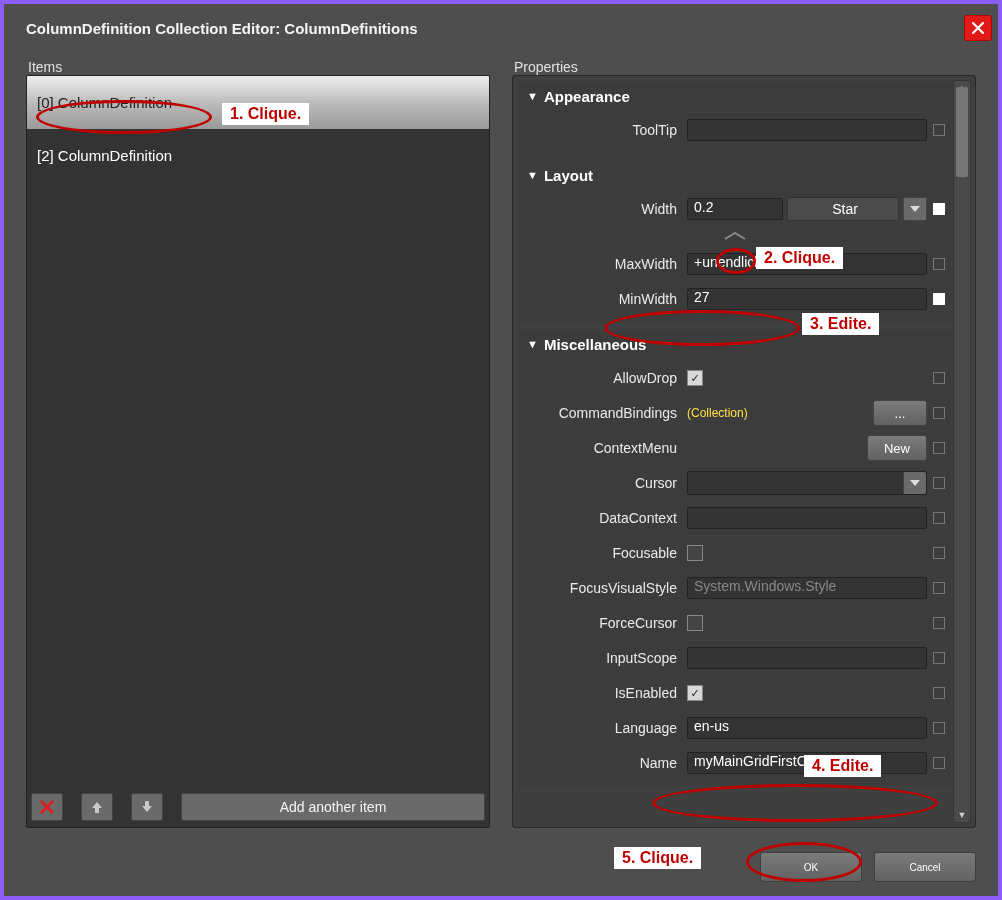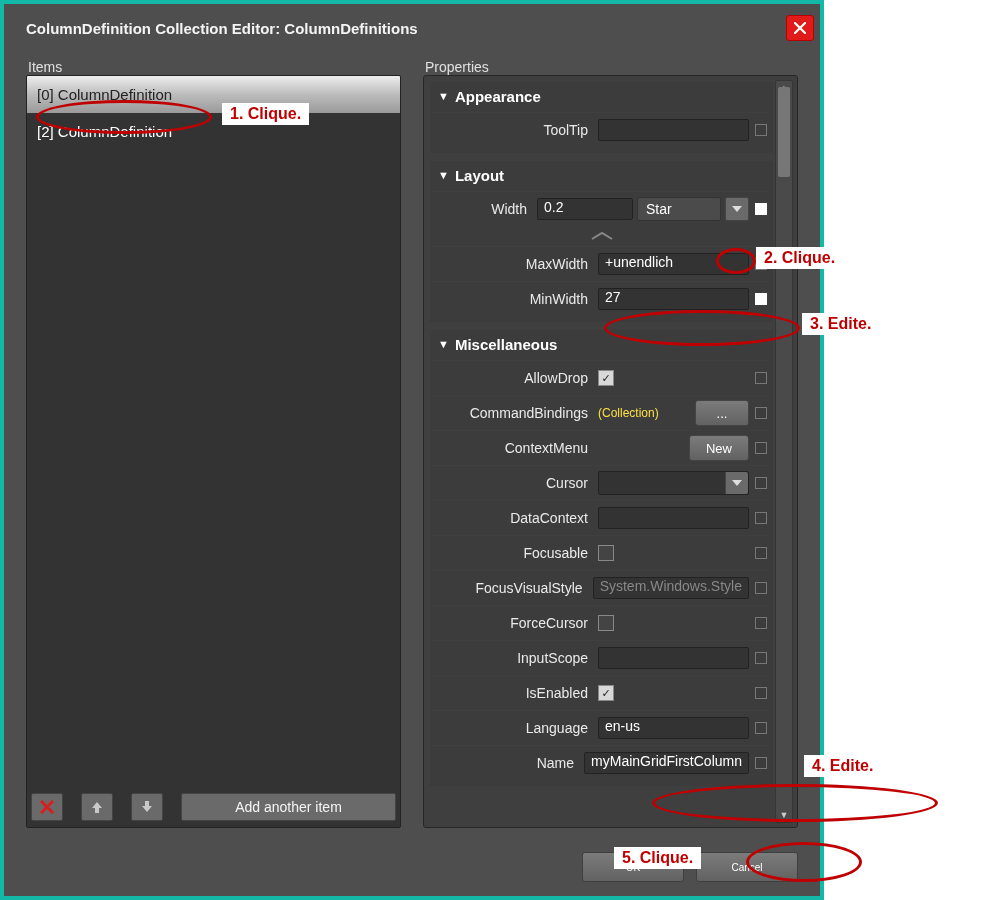--- a/index.html
+++ b/index.html
@@ -1,27 +1,27 @@
 <!DOCTYPE html>
 <html><head>
 <meta charset="utf-8">
 <style>
   html,body{margin:0;padding:0;background:#fff;font-family:"Segoe UI",Arial,sans-serif;font-size:13px;color:#eee;}
-  .window{position:relative;width:824px;height:900px;box-sizing:border-box;border:4px solid #14b8a6;background:#4e4e4e;}
+  .window{position:relative;width:1002px;height:900px;box-sizing:border-box;border:4px solid #8b5cf6;background:#4e4e4e;}
   
   .titlebar{height:48px;display:flex;align-items:center;justify-content:space-between;padding:0 6px 0 22px;}
   .titlebar h1{font-size:15px;font-weight:600;color:#f4f4f4;margin:0;}
   .close-btn{width:26px;height:24px;background:#e11a1a;border:1px solid #b30000;border-radius:3px;display:flex;align-items:center;justify-content:center;color:#fff;font-weight:bold;font-size:14px;cursor:pointer;}
   .body{position:absolute;top:55px;left:22px;right:22px;bottom:68px;display:flex;gap:22px;}
   
   .col-left{flex:1;display:flex;flex-direction:column;}
   .section-label{font-size:14px;color:#e0e0e0;margin-left:2px;}
   .items-panel{flex:1;background:#333;border:1px solid #222;border-radius:2px;overflow:hidden;display:flex;flex-direction:column;}
   .items-list{flex:1;}
-  .item-row{height:29px;line-height:29px;padding:4px 10px;font-size:15px;color:#fff;cursor:pointer;}
+  .item-row{height:29px;line-height:29px;padding:12px 10px;font-size:15px;color:#fff;cursor:pointer;}
   .item-row.selected{background:linear-gradient(to bottom,#eeeeee,#bcbcbc,#9a9a9a);color:#222;font-weight:400;}
   .list-toolbar{display:flex;gap:18px;padding:4px 4px 6px 4px;align-items:stretch;}
   .icon-btn{width:30px;height:26px;background:#6a6a6a;border:1px solid #444;border-radius:2px;display:flex;align-items:center;justify-content:center;cursor:pointer;}
   .icon-btn svg{display:block;}
   .add-btn{flex:1;height:26px;background:#6a6a6a;border:1px solid #444;border-radius:2px;color:#f4f4f4;font-size:14px;display:flex;align-items:center;justify-content:center;cursor:pointer;}
   
   .col-right{flex:1;display:flex;flex-direction:column;position:relative;}
   .props-outer{flex:1;background:#3f3f3f;border:1px solid #272727;border-radius:3px;padding:6px 6px 6px 6px;position:relative;}
   .props-scrollarea{position:absolute;top:6px;left:6px;right:24px;bottom:6px;overflow:hidden;display:flex;flex-direction:column;gap:8px;}
   .scrollbar{position:absolute;top:4px;right:4px;bottom:4px;width:16px;background:#4a4a4a;border:1px solid #353535;border-radius:2px;}
@@ -31,21 +31,21 @@
   .cat{background:#3c3c3c;border:none;border-radius:2px;}
   .cat-header{display:flex;align-items:center;gap:6px;height:28px;padding:0 8px;color:#fff;cursor:pointer;background:#3c3c3c;}
   .cat-header .tri{font-size:11px;color:#fff;}
   .cat-header .cat-title{font-size:15px;font-weight:600;}
   .cat-body{padding:2px 2px 6px 2px;}
   .prop-row{display:flex;align-items:center;height:34px;border-top:1px solid rgba(255,255,255,0.02);}
   .prop-label{width:156px;text-align:right;padding-right:10px;color:#eaeaea;font-size:14px;}
   .prop-value{flex:1;display:flex;align-items:center;gap:4px;padding-right:4px;}
   .val-input{flex:1;height:22px;background:#333;border:1px solid #222;border-radius:2px;color:#fff;padding:0 6px;font-size:14px;box-sizing:border-box;}
   .val-input.placeholder{color:#888;}
-  .val-combo{width:70px;height:22px;background:#4b4b4b;border:1px solid #333;border-radius:2px;color:#fff;display:flex;align-items:center;justify-content:flex-start;padding:0 4px 0 8px;font-size:14px;position:relative;}
+  .val-combo{width:70px;height:22px;background:#4b4b4b;border:1px solid #333;border-radius:2px;color:#fff;display:flex;align-items:center;justify-content:center;padding:0 4px 0 8px;font-size:14px;position:relative;}
   .combo-btn{width:22px;height:22px;background:#6a6a6a;border:1px solid #444;border-radius:2px;display:flex;align-items:center;justify-content:center;color:#eee;font-size:10px;}
   .combo-full{flex:1;height:22px;background:#333;border:1px solid #222;border-radius:2px;display:flex;align-items:center;justify-content:space-between;padding:0 0 0 6px;}
   .combo-full .combo-btn{border-radius:0 2px 2px 0;height:22px;border:none;border-left:1px solid #444;}
   .marker{width:10px;height:10px;flex:none;border:1px solid #777;background:transparent;margin-left:2px;}
   .marker.on{background:#fff;border-color:#fff;}
   .chk{width:14px;height:14px;border:1px solid #888;background:#d8d8d8;display:flex;align-items:center;justify-content:center;color:#222;font-size:11px;flex:none;}
   .chk.off{background:#444;}
   .mini-btn{width:58px;height:24px;background:linear-gradient(to bottom,#7b7b7b,#626262);border:1px solid #444;border-radius:3px;color:#fff;font-size:13px;display:flex;align-items:center;justify-content:center;cursor:pointer;}
   .mini-btn.small{width:52px;}
   .sep-arrow-row{height:20px;display:flex;justify-content:center;align-items:center;}

